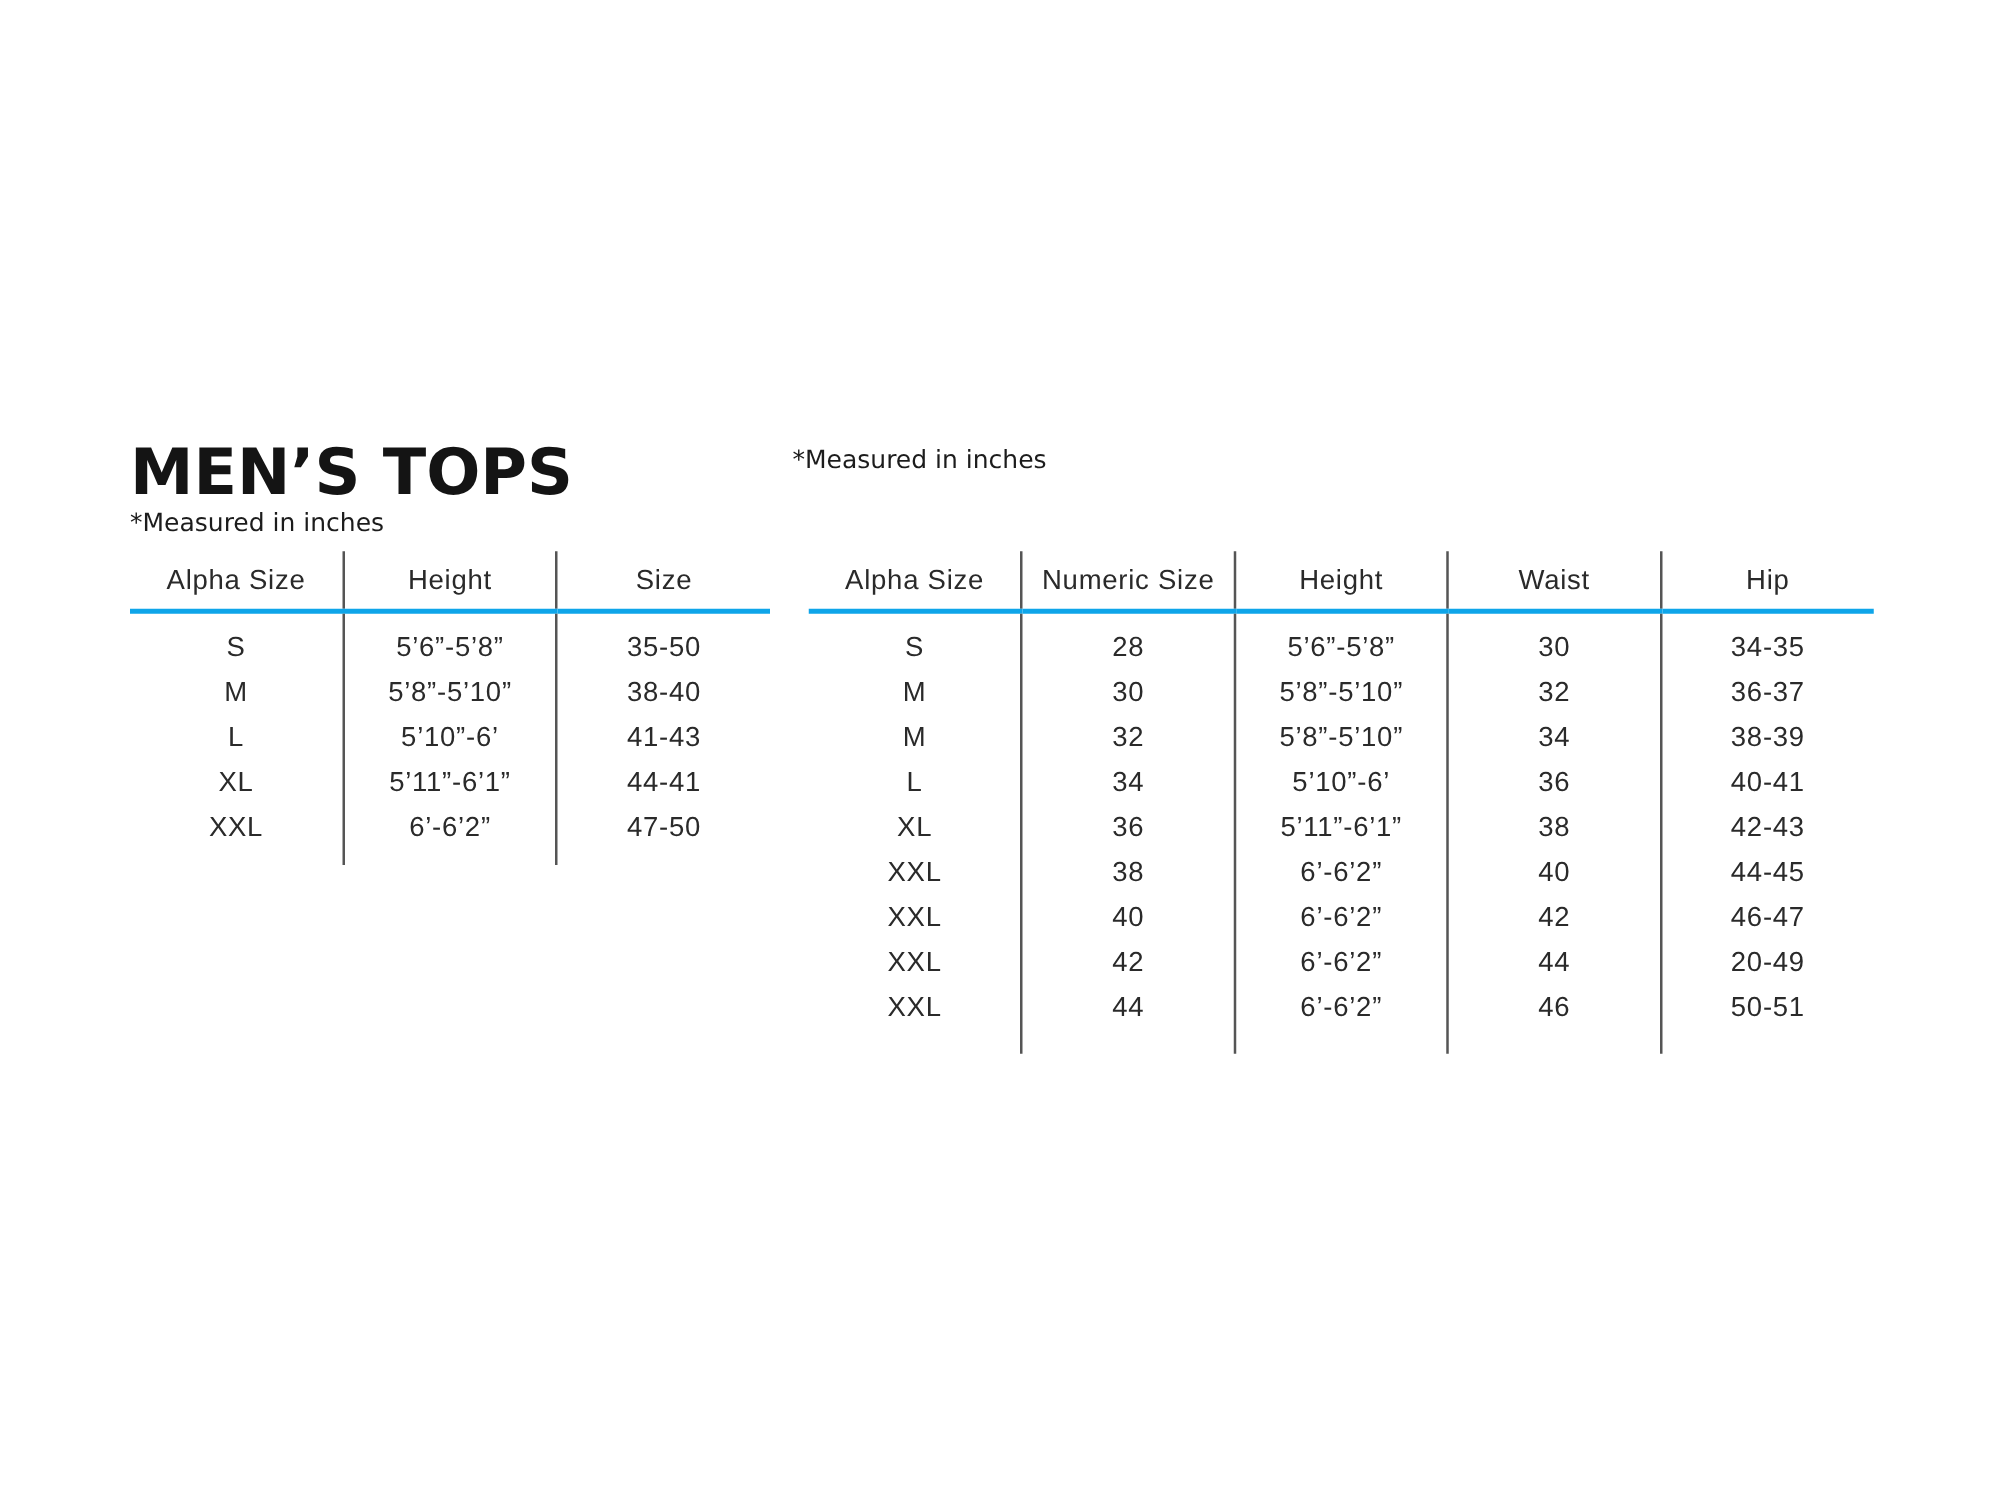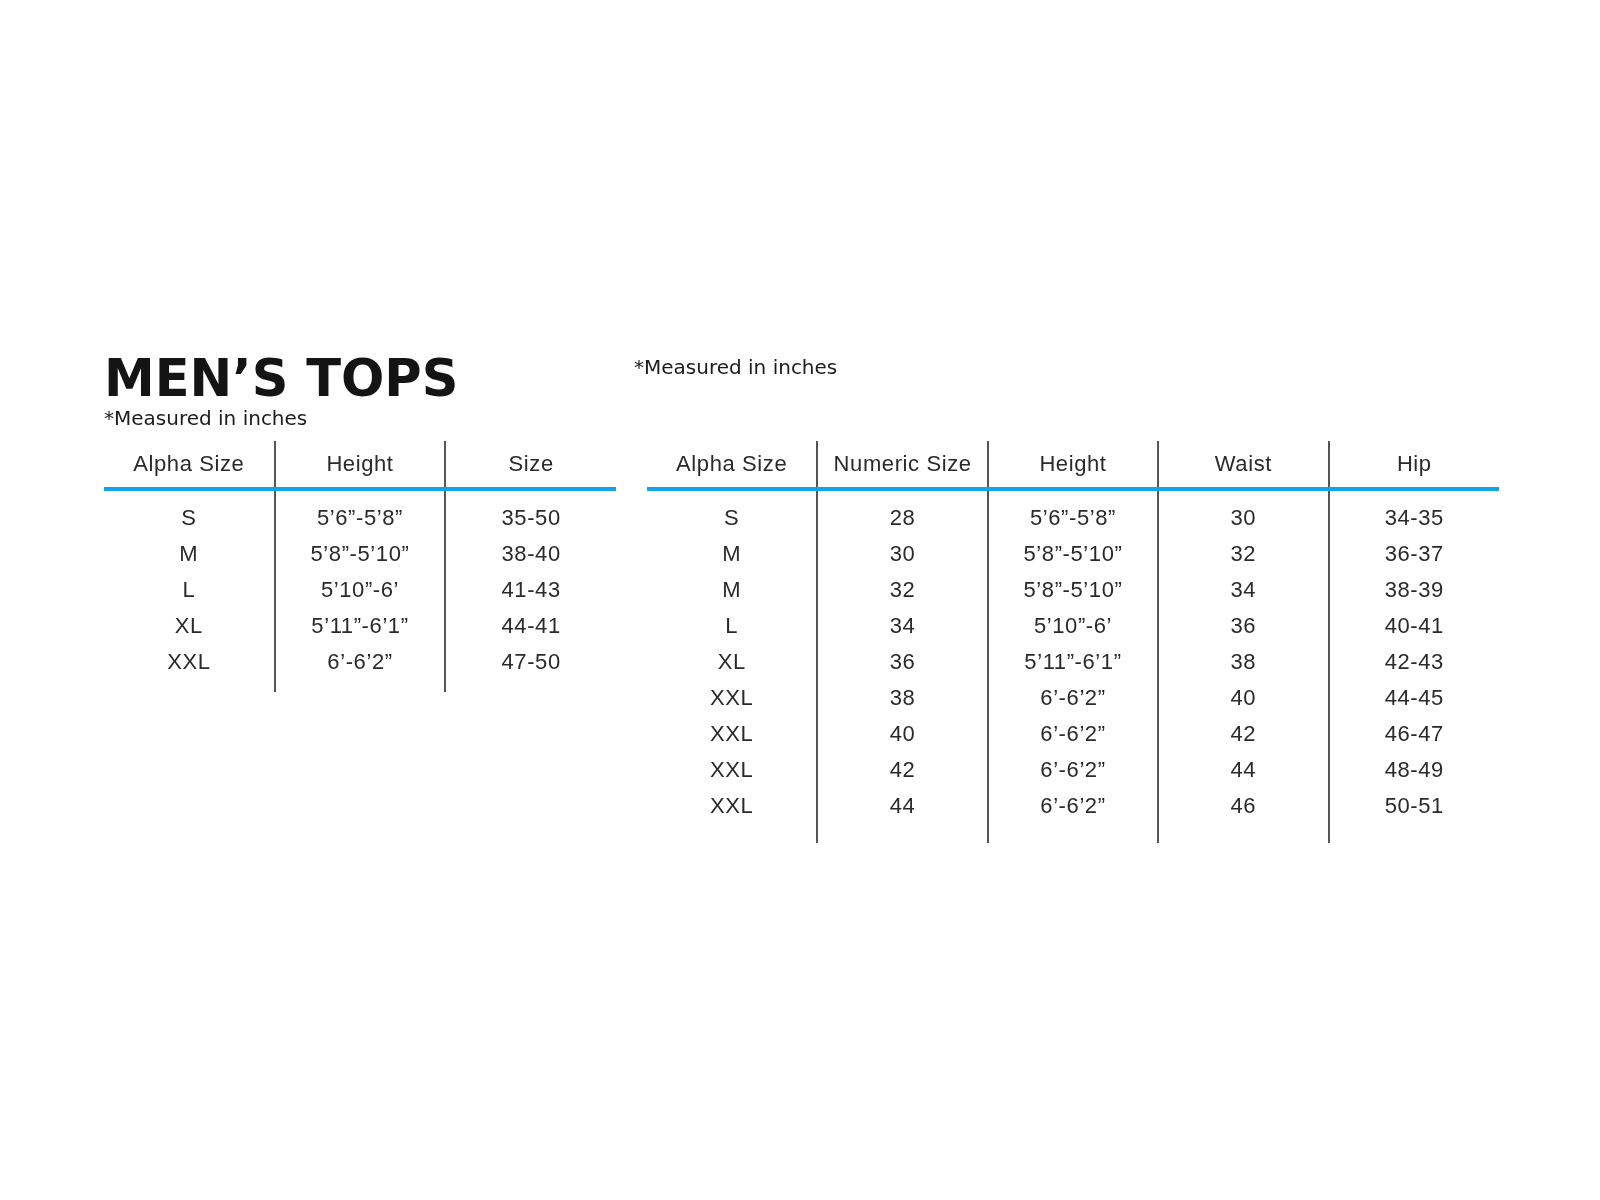--- a/index.html
+++ b/index.html
@@ -186,21 +186,21 @@
           <td>40</td>
           <td>6’-6’2”</td>
           <td>42</td>
           <td>46-47</td>
         </tr>
         <tr>
           <td>XXL</td>
           <td>42</td>
           <td>6’-6’2”</td>
           <td>44</td>
-          <td>48-49</td>
+          <td>20-49</td>
         </tr>
         <tr>
           <td>XXL</td>
           <td>44</td>
           <td>6’-6’2”</td>
           <td>46</td>
           <td>50-51</td>
         </tr>
       </tbody>
     <tfoot>

